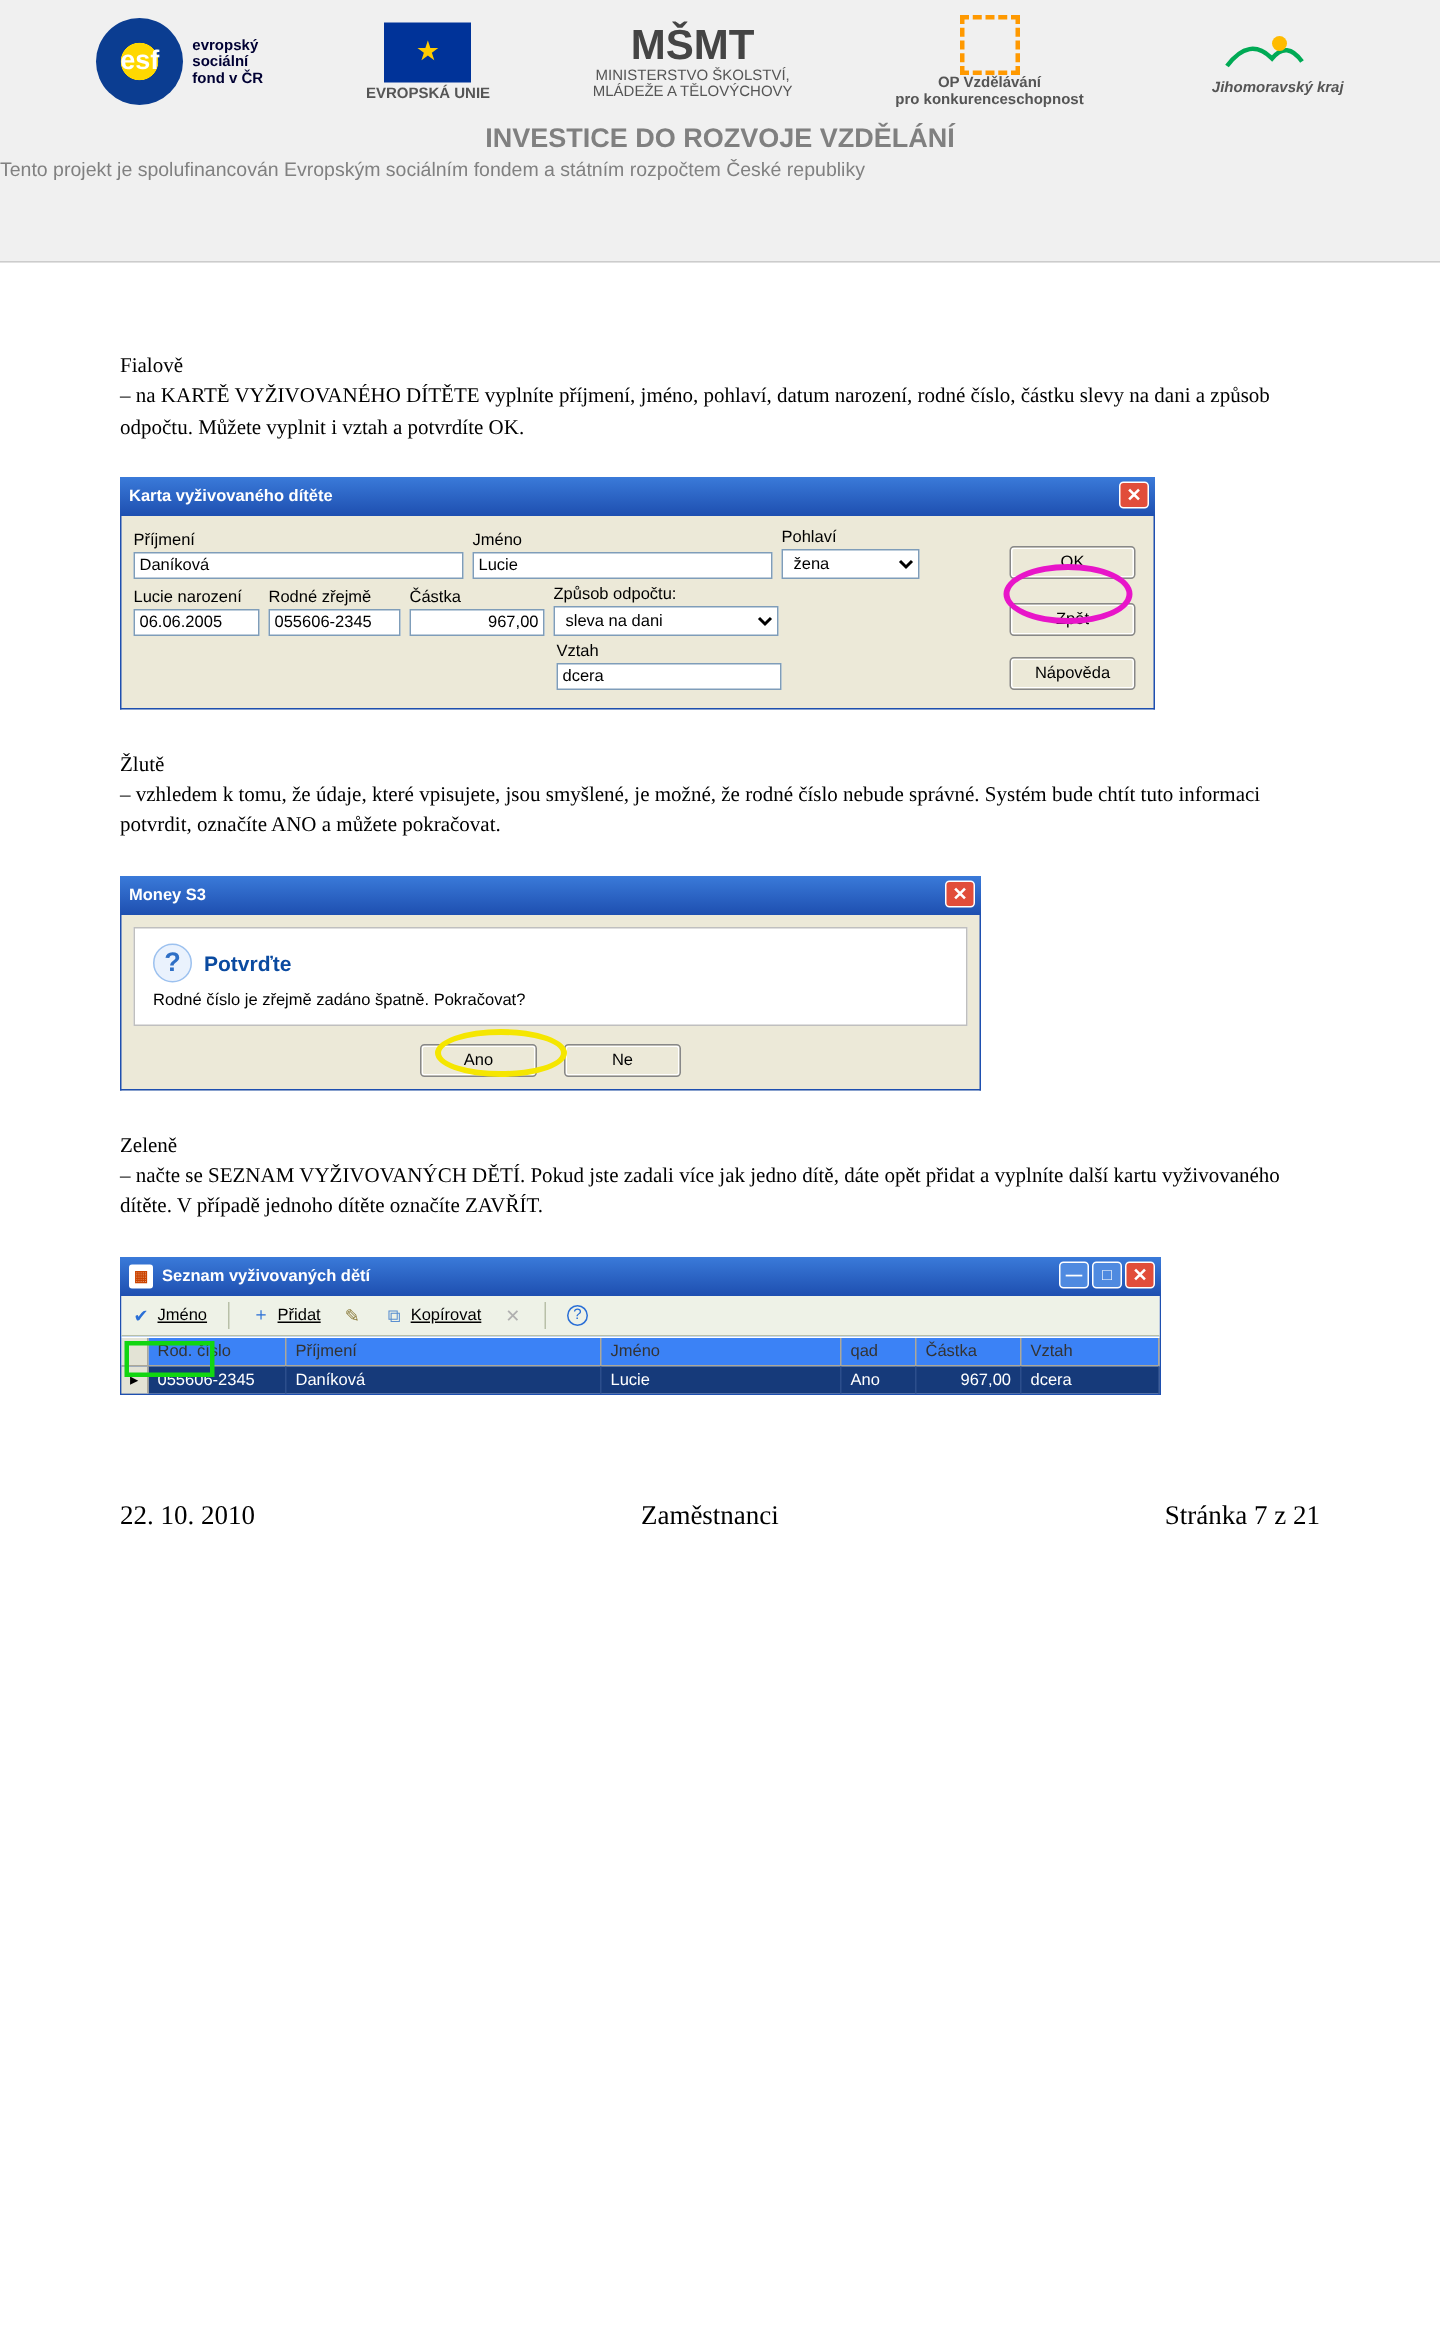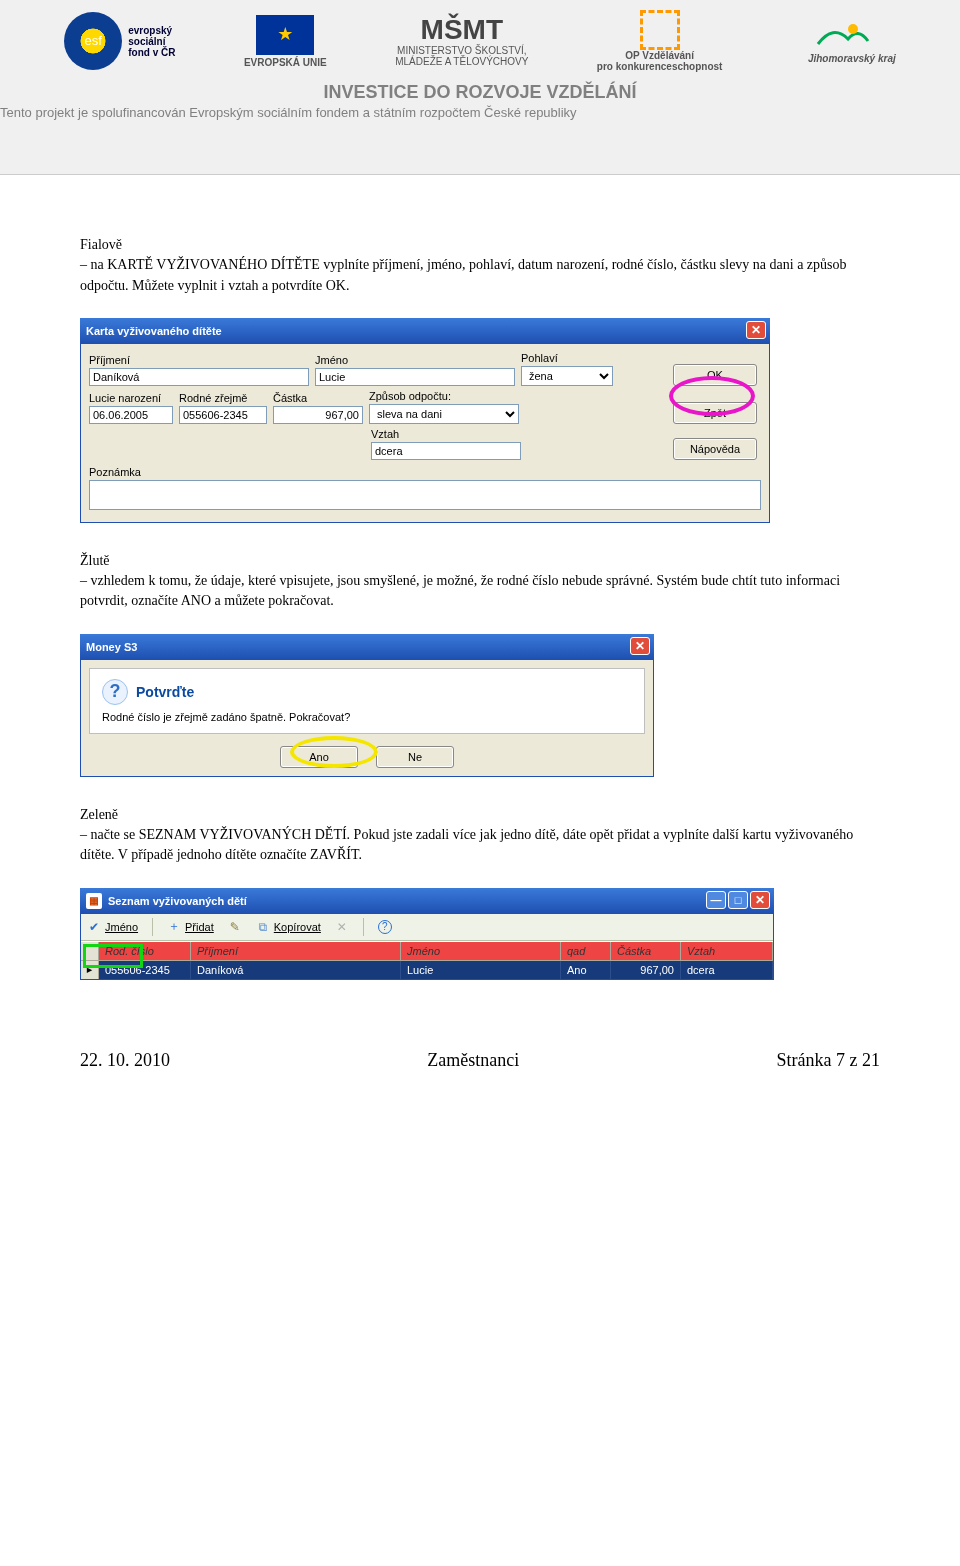--- a/index.html
+++ b/index.html
@@ -1,21 +1,21 @@
 <!DOCTYPE html>
 <html><head>
 <meta charset="utf-8">
 <style>
   * { box-sizing: border-box; margin: 0; padding: 0; }
   body { background: #fff; font-family: Georgia, 'Times New Roman', serif; color: #000; width: 960px; }
   .page { padding: 0 80px 40px 80px; }
   .banner { width: 960px; height: 175px; background: #f0f0f0; position: relative; font-family: Arial, sans-serif; font-size: 11px; color: #555; border-bottom: 1px solid #ccc; }
   .logos { display: flex; align-items: center; justify-content: space-around; padding: 10px 30px 6px 30px; }
   .logo { display:flex; flex-direction:column; align-items:center; justify-content:center; text-align:center; font-size:10px; line-height:1.1;}
-  .logo .circle { width:58px; height:58px; border-radius:50%; background: radial-gradient(circle,#ffd800 30%,#0b3d91 31%); display:flex; align-items:center; justify-content:center; font-weight:normal; color:#fff; font-size:13px;}
+  .logo .circle { width:58px; height:58px; border-radius:50%; background: radial-gradient(circle,#ffd800 30%,#0b3d91 31%); display:flex; align-items:center; justify-content:center; font-weight:bold; color:#fff; font-size:18px;}
   .logo .eu { width:58px; height:40px; background:#003399; display:flex; align-items:center; justify-content:center; color:#ffcc00; font-size:18px; }
   .logo .msmt { font-size:28px; font-weight:bold; color:#444;}
   .logo .op { width:40px; height:40px; border:3px dashed #f90; display:inline-block;}
   .banner-strap { text-align:center; margin-top:4px; font-weight:bold; font-size:18px; color:#808080;}
   .banner-sub { text-align:left; font-size:13px; color:#808080; margin-top:2px;}
   .para { font-size: 14px; line-height: 1.45; margin-top: 28px; }
   .para.first { margin-top: 60px; }
 
   
   .win { font-family: Tahoma, Arial, sans-serif; font-size: 11px; margin-top: 22px; }
@@ -44,21 +44,21 @@
   .confirm .msg { font-size:11px; color:#000;}
   .confirm .btnrow { display:flex; justify-content:center; gap:18px; padding:8px 0 4px 0;}
   .confirm .winbtn { width:78px; }
   .yellow-ring { position:absolute; width:88px; height:32px; border:4px solid #f5e600; border-radius:50%; left:209px; bottom:8px; pointer-events:none;}
 
   
   .seznam { width: 694px; }
   .seznam .toolbar { background:#eef2e7; padding:4px 6px; display:flex; align-items:center; gap:14px; border-bottom:1px solid #b8c0a8;}
   .seznam .tbtn { display:flex; align-items:center; gap:4px; font-size:11px; cursor:pointer;}
   .seznam .tbtn .ico { width:14px; height:14px; display:inline-flex; align-items:center; justify-content:center; font-size:12px;}
-  .seznam .gridhead { display:flex; background:#ef4444; border-top:1px solid #fff; border-bottom:1px solid #aca899;font-style:italic;}
+  .seznam .gridhead { display:flex; background:#3b82f6; border-top:1px solid #fff; border-bottom:1px solid #aca899;}
   .seznam .gh { border-right:1px solid #aca899; padding:3px 6px; font-size:11px; color:#333;}
   .seznam .gridrow { display:flex; background:#163a7a; color:#fff; font-size:11px;}
   .seznam .gc { border-right:1px solid #2c4e8c; padding:3px 6px;}
   .seznam .lead { width:18px; background:#e3e3d5; border-right:1px solid #aca899; display:flex; align-items:center; justify-content:center; color:#333;}
   .seznam .gridrow .lead { background:#e3e3d5; color:#000;}
   .green-box { position:absolute; left:2px; top:30px; width:60px; height:24px; border:3px solid #11d611; pointer-events:none;}
   .seznam .closebtn { right:4px; }
   .seznam .minmax { right:26px; }
 
   .footer { display:flex; justify-content:space-between; font-size:18px; margin-top:70px; font-family: Georgia,'Times New Roman',serif;}
@@ -157,26 +157,20 @@
         </div>
       </div>
       <div class="row">
         <div style="width:276px;"></div>
         <div class="fld" style="width:150px;">
           <label>Vztah</label>
           <input value="dcera" style="">
         </div>
         <div class="btncol" style="justify-content:flex-end;">
           <div class="winbtn">Nápověda</div>
-        </div>
-      </div>
-      <div class="row" style="margin-top:6px;">
-        <div class="fld" style="width:100%;">
-          <label>Poznámka</label>
-          <textarea rows="2" style=""></textarea>
         </div>
       </div>
     </div>
   </div>
 
   <div class="para">
     <div>Žlutě</div>
     <div>– vzhledem k tomu, že údaje, které vpisujete, jsou smyšlené, je možné, že rodné číslo nebude správné. Systém bude chtít tuto informaci potvrdit, označíte ANO a můžete pokračovat.</div>
   </div>
 

